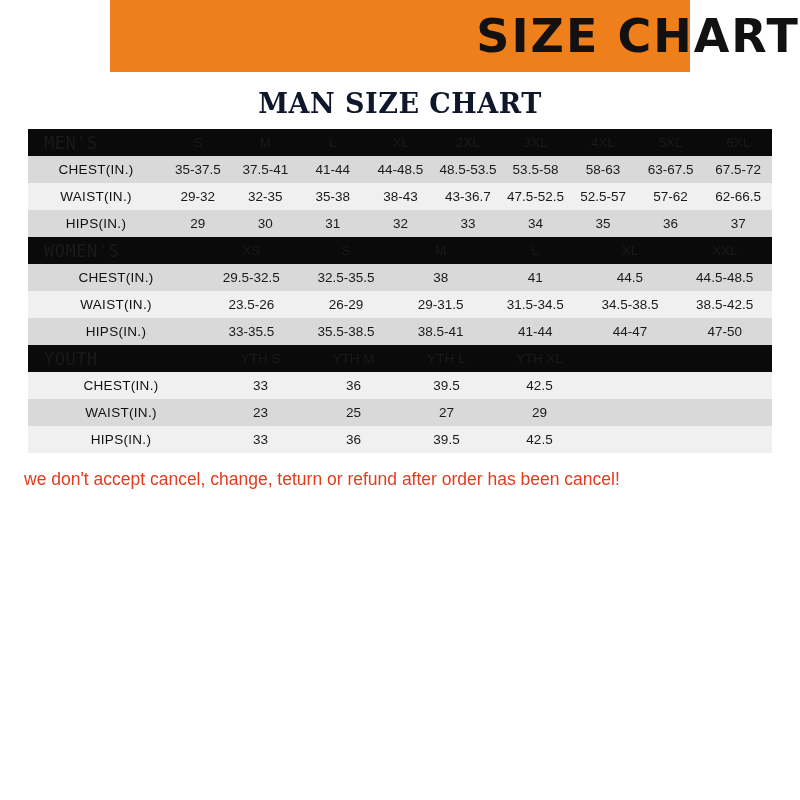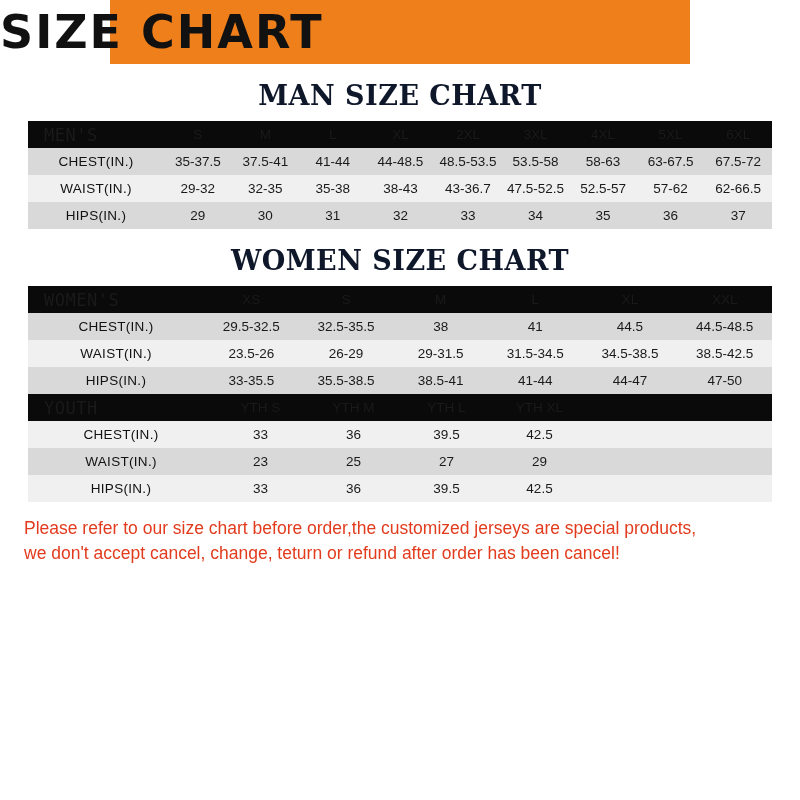--- a/index.html
+++ b/index.html
@@ -16,25 +16,25 @@
   .page {
     position: relative;
     width: 800px;
     height: 800px;
     background: #fff;
     box-sizing: border-box;
   }
   
   .header-band {
     position: relative;
-    height: 64px;
+    height: 72px;
     background: #ef7f1a;
     display: flex;
     align-items: center;
-    justify-content: flex-start;
+    justify-content: flex-end;
   }
   .header-band::before,
   .header-band::after {
     content: "";
     position: absolute;
     top: 0;
     height: 100%;
     width: 110px;
     background: #ffffff;
   }
@@ -179,21 +179,20 @@
           <td>34</td>
           <td>35</td>
           <td>36</td>
           <td>37</td>
         </tr>
       </tbody>
     </table>
   </div>
 
   <div class="section">
-    <div class="section-title">WOMEN SIZE CHART</div>
     <table class="chart women">
       <thead>
         <tr>
           <th class="labelcol">WOMEN'S</th>
           <th>XS</th>
           <th>S</th>
           <th>M</th>
           <th>L</th>
           <th>XL</th>
           <th>XXL</th>
@@ -270,17 +269,16 @@
           <td>39.5</td>
           <td>42.5</td>
           <td></td>
           <td></td>
         </tr>
       </tbody>
     </table>
   </div>
 
   <div class="footer-note">
-    <span class="footer-line">Please refer to our size chart before order,the customized jerseys are special products,</span>
     <span class="footer-line">we don't accept cancel, change, teturn or refund after order has been cancel!</span>
   </div>
 
 </div>
 
 </body></html>

